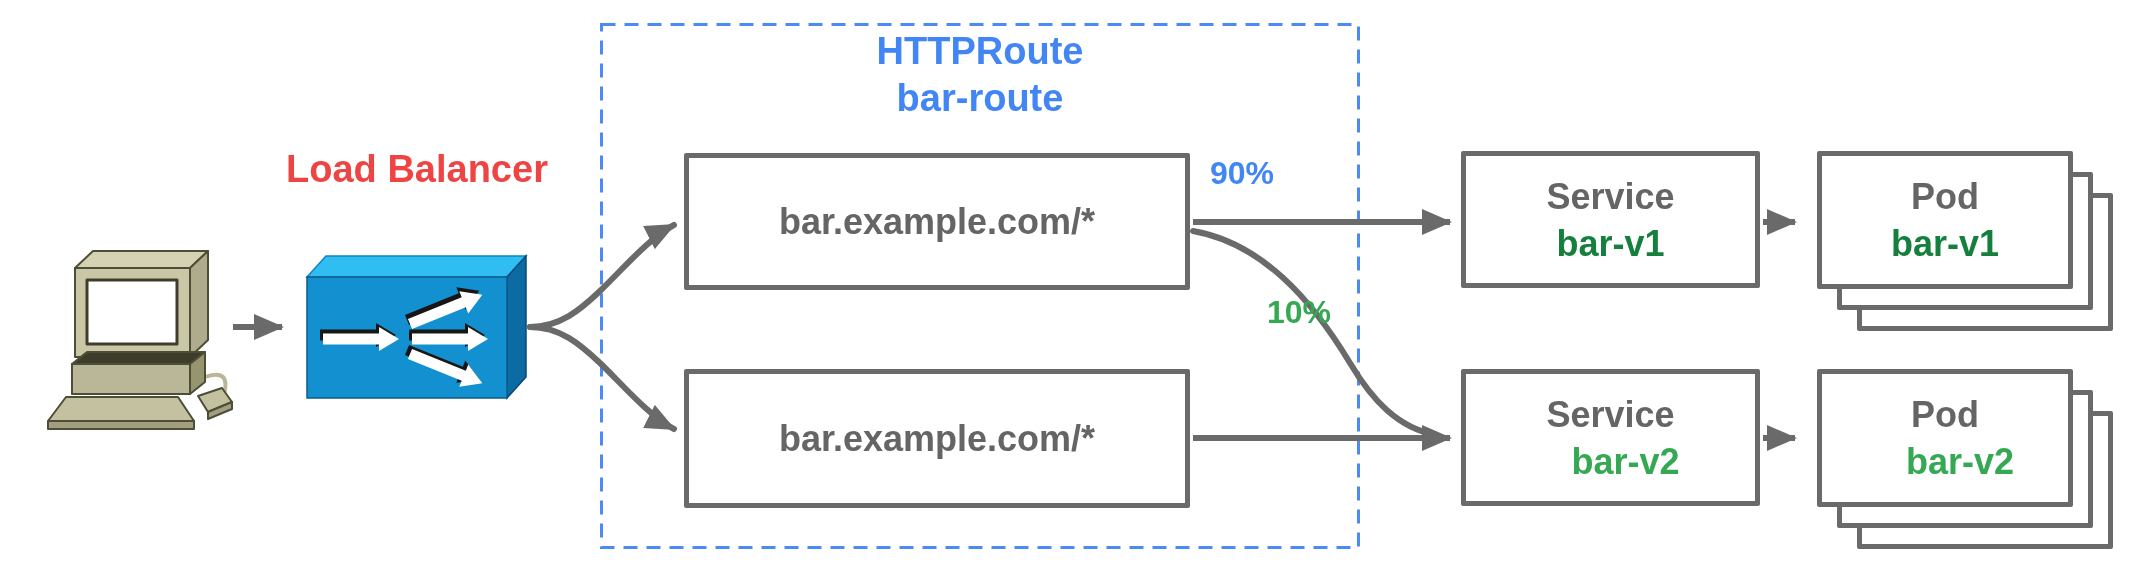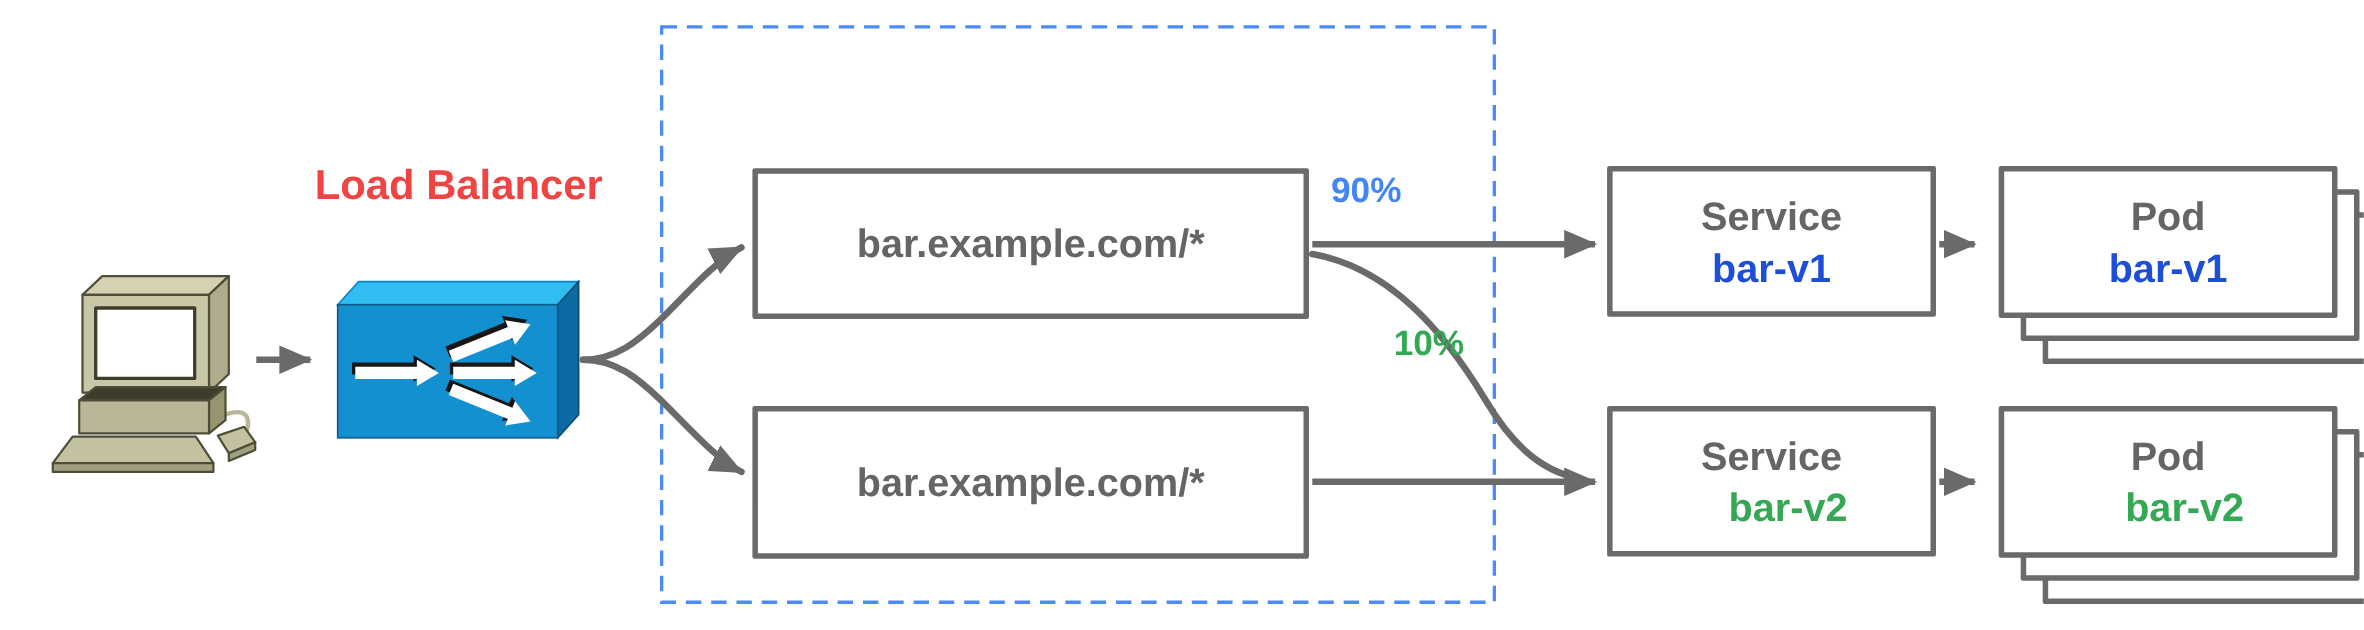--- a/index.html
+++ b/index.html
@@ -37,29 +37,29 @@
   }
   .route-box-1{left:684px;top:153px;width:506px;height:137px;}
   .route-box-2{left:684px;top:369px;width:506px;height:139px;}
   .service-box-1{left:1461px;top:151px;width:299px;height:137px;}
   .service-box-2{left:1461px;top:369px;width:299px;height:137px;}
   .pct{
     position:absolute;font-weight:bold;font-size:32px;line-height:42px;
   }
   .pct-90{left:1210px;top:152px;color:#4285f4;}
   .pct-10{left:1267px;top:291px;color:#34a853;}
-  .blue-text{color:#1d4ed8;}
+  .blue-text{color:#15803d;}
   .green-text{color:#34a853;margin-left:30px;}
   .pod-stack{position:absolute;width:340px;height:190px;}
   .pod-stack-1{left:1817px;top:151px;}
   .pod-stack-2{left:1817px;top:369px;}
   .pod-layer{
     position:absolute;
     box-sizing:border-box;
-    width:308px;height:138px;
+    width:256px;height:138px;
     background:#ffffff;border:5px solid #6a6a6a;border-radius:2px;
   }
   .pod-layer.back2{left:40px;top:42px;}
   .pod-layer.back1{left:20px;top:21px;}
   .pod-layer.front{
     left:0;top:0;
     display:flex;flex-direction:column;align-items:center;justify-content:center;
     font-weight:bold;font-size:36px;line-height:47px;color:#656565;text-align:center;
   }
 </style>
@@ -139,20 +139,22 @@
 
     <path d="M1193,438 H1450" fill="none" stroke="#6a6a6a" stroke-width="6" marker-end="url(#ah)"></path>
 
     <path d="M1763,222 H1795" fill="none" stroke="#6a6a6a" stroke-width="6" marker-end="url(#ah)"></path>
     <path d="M1763,438 H1795" fill="none" stroke="#6a6a6a" stroke-width="6" marker-end="url(#ah)"></path>
   </svg>
 
   <div class="label lb-label">Load Balancer</div>
 
   <div class="label hr-title">
+    <div>HTTPRoute</div>
+    <div>bar-route</div>
   </div>
 
   <div class="node-box route-box-1">
     <div>bar.example.com/*</div>
   </div>
   <div class="node-box route-box-2">
     <div>bar.example.com/*</div>
   </div>
 
   <div class="pct pct-90">90%</div>

